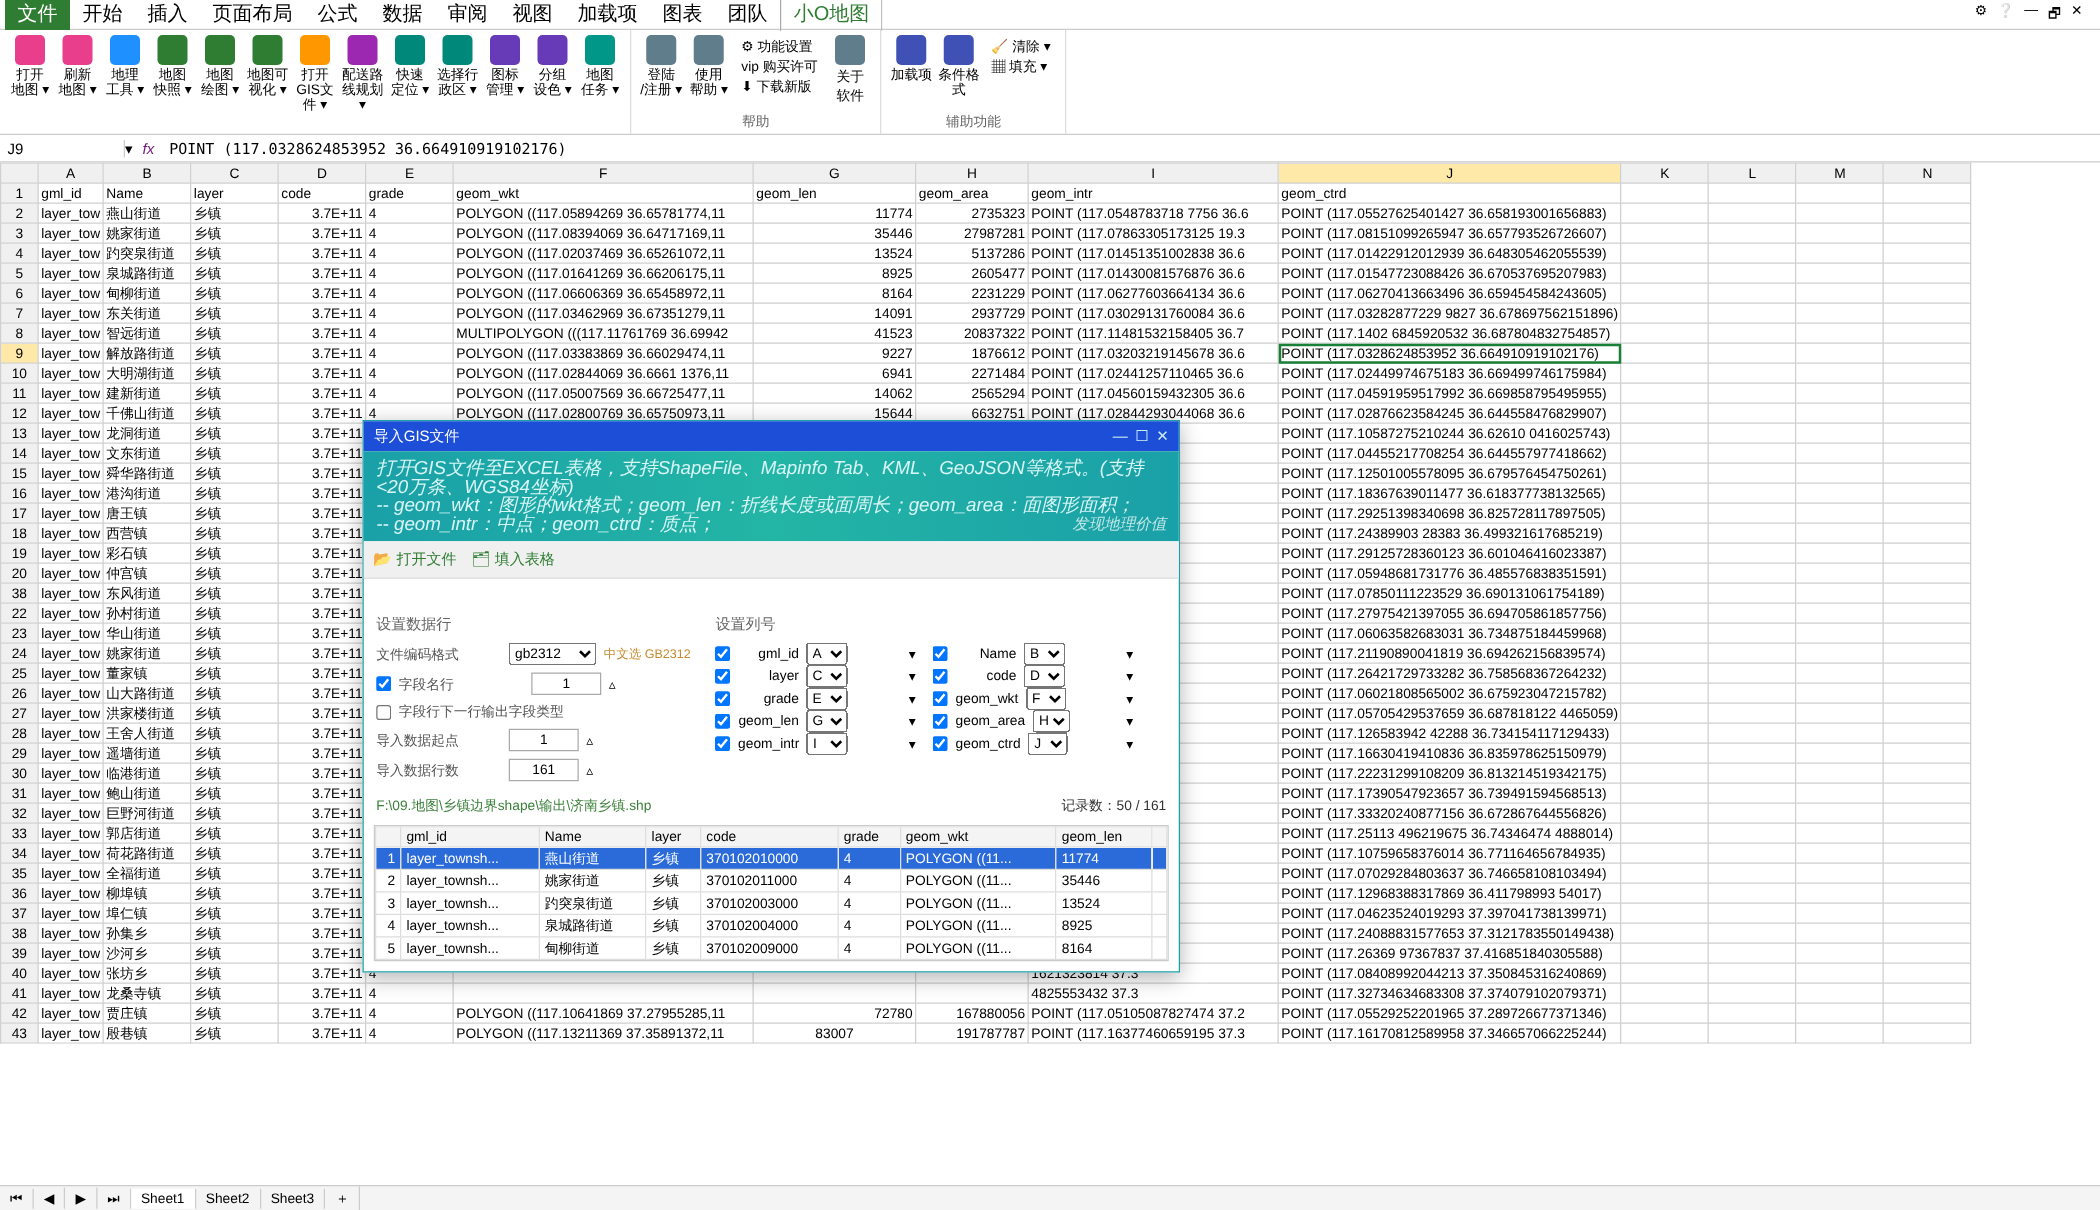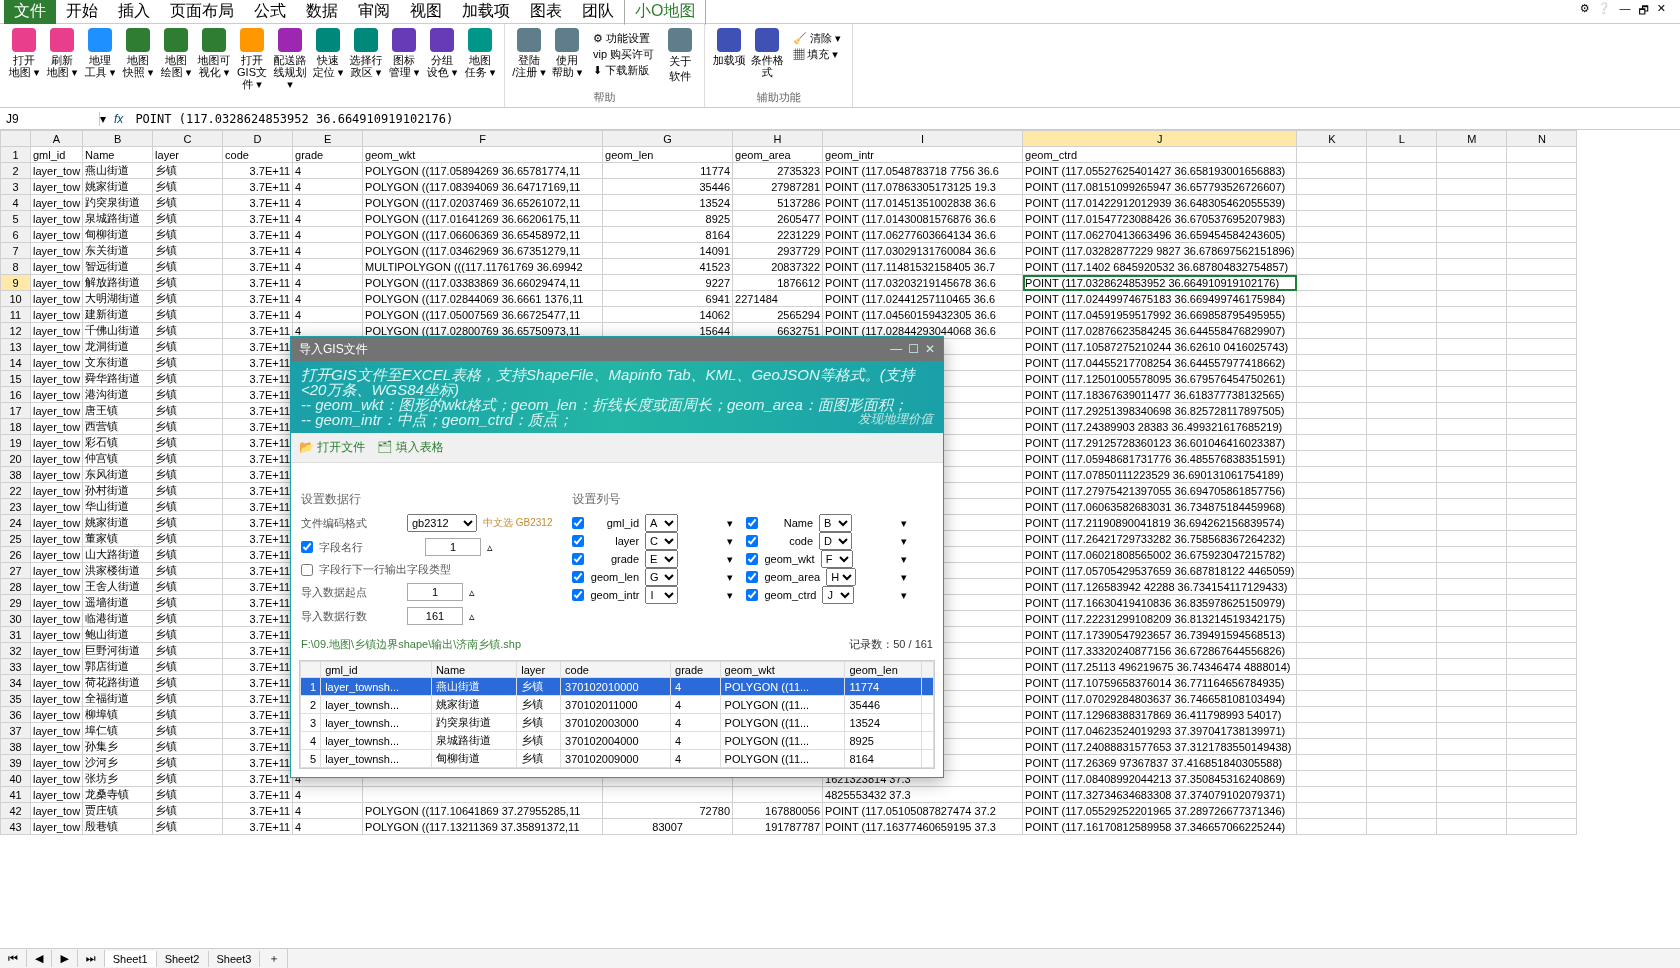--- a/index.html
+++ b/index.html
@@ -13,38 +13,38 @@
 .ribbon-group { display: flex; flex-direction: column; border-right: 1px solid #ddd; padding: 2px 6px 0 6px; }
 .ribbon-btns { display: flex; gap: 2px; }
 .ribbon-btn { display: flex; flex-direction: column; align-items: center; width: 36px; cursor: pointer; font-size: 11px; text-align: center; padding-top: 2px; }
 .ribbon-icon { width: 24px; height: 24px; border-radius: 4px; margin-bottom: 2px; }
 .ribbon-label { font-size: 11px; line-height: 12px; }
 .group-name { text-align: center; font-size: 11px; color: #666; margin-top: auto; margin-bottom: 2px; }
 .ribbon-text-lines { display: flex; flex-direction: column; font-size: 11px; padding: 4px 6px; }
 .ribbon-text-lines div { display: flex; align-items: center; gap: 4px; line-height: 16px; }
 .formula-bar { display: flex; align-items: center; height: 22px; border-bottom: 1px solid #ccc; font-size: 12px; }
 .cell-ref { width: 100px; padding: 0 6px; border-right: 1px solid #ccc; }
-.fx { padding: 0 8px; font-style: italic; color: #0c4a6e; }
+.fx { padding: 0 8px; font-style: italic; color: #701a75; }
 .fx-val { padding: 0 4px; font-family: monospace; }
 .sheet-area { position: relative; overflow: hidden; }
 table.grid { border-collapse: collapse; table-layout: fixed; font-size: 11px; font-family: "Microsoft YaHei", monospace; }
 table.grid th, table.grid td { border: 1px solid #d0d0d0; height: 16px; padding: 0 2px; white-space: nowrap; overflow: hidden; text-overflow: clip; }
 table.grid th { background: #f0f0f0; font-weight: normal; text-align: center; }
 table.grid td { text-align: left; }
 table.grid th.sel { background: #ffe9a8; }
 table.grid tr.selrow td { background: #fff; }
 table.grid tr.selrow th { background: #ffe9a8; }
 .col-A{width:45px}.col-B{width:70px}.col-C{width:70px}.col-D{width:70px}.col-E{width:70px}.col-F{width:240px}.col-G{width:130px}.col-H{width:90px}.col-I{width:200px}.col-J{width:130px}.col-K{width:70px}.col-L{width:70px}.col-M{width:70px}.col-N{width:70px}.col-rownum{width:30px}
 .selected-cell { outline: 2px solid #1a7f37; outline-offset: -2px; }
 .sheet-tabs { position: absolute; bottom: 0; left: 0; right: 0; height: 20px; border-top: 1px solid #ccc; display: flex; align-items: center; background: #f4f4f4; font-size: 11px; }
 .sheet-tabs span { padding: 2px 8px; border-right: 1px solid #ccc; cursor: pointer; }
 .sheet-tabs span.active { background: #fff; }
 
 .dialog { position: absolute; left: 290px; top: 336px; width: 654px; background: #fff; box-shadow: 0 4px 16px rgba(0,0,0,0.3); border: 1px solid #1aa0a8; font-size: 12px; }
-.dlg-titlebar { background: #737373; color: #fff; display: flex; align-items: center; height: 24px; padding: 0 8px; }
+.dlg-titlebar { background: #1d4ed8; color: #fff; display: flex; align-items: center; height: 24px; padding: 0 8px; }
 .dlg-titlebar .tbtn { margin-left: auto; display: flex; gap: 6px; color: #cceff1; }
 .dlg-hint { background: linear-gradient(90deg,#1aa0a8,#23b5a5,#1aa0a8); color: #d8f6f6; padding: 6px 10px; font-size: 15px; line-height: 15px; font-style: italic; }
 .dlg-hint small { color: #bfe6e6; }
 .dlg-toolbar { display: flex; align-items: center; gap: 12px; padding: 6px 8px; background: #f0f0f0; border-bottom: 1px solid #ddd; }
 .dlg-toolbar span { display: flex; align-items: center; gap: 4px; cursor: pointer; }
 .dlg-body { display: flex; padding: 8px 10px; gap: 20px; }
 .dlg-left, .dlg-right { display: flex; flex-direction: column; gap: 6px; margin-top: 20px; }
 .dlg-row { display: flex; align-items: center; gap: 6px; font-size: 11px; }
 .dlg-row label { width: 100px; color: #555; }
 .smallsel { width: 70px; height: 18px; font-size: 11px; }
@@ -398,21 +398,21 @@
         </tr>
         <tr>
           <th>10</th>
           <td>layer_tow</td>
           <td>大明湖街道</td>
           <td>乡镇</td>
           <td style="text-align: right;">3.7E+11</td>
           <td>4</td>
           <td>POLYGON ((117.02844069 36.6661 1376,11</td>
           <td style="text-align: right;">6941</td>
-          <td style="">2271484</td>
+          <td style="text-align: right;">2271484</td>
           <td>POINT (117.02441257110465 36.6</td>
           <td>POINT (117.02449974675183 36.669499746175984)</td>
           <td></td>
           <td></td>
           <td></td>
           <td></td>
         </tr>
         <tr>
           <th>11</th>
           <td>layer_tow</td>

